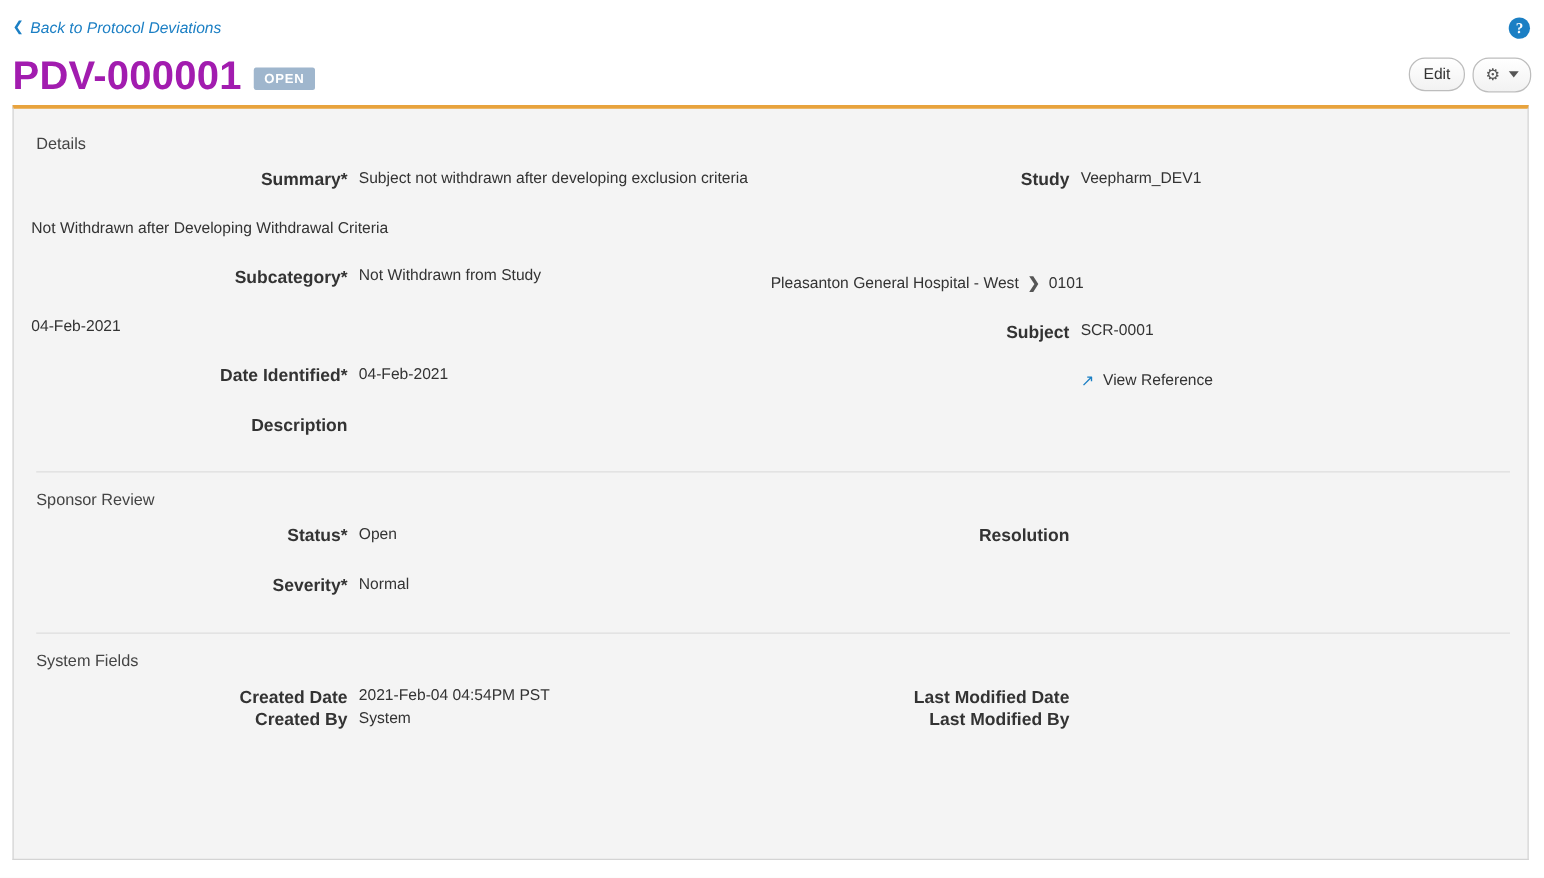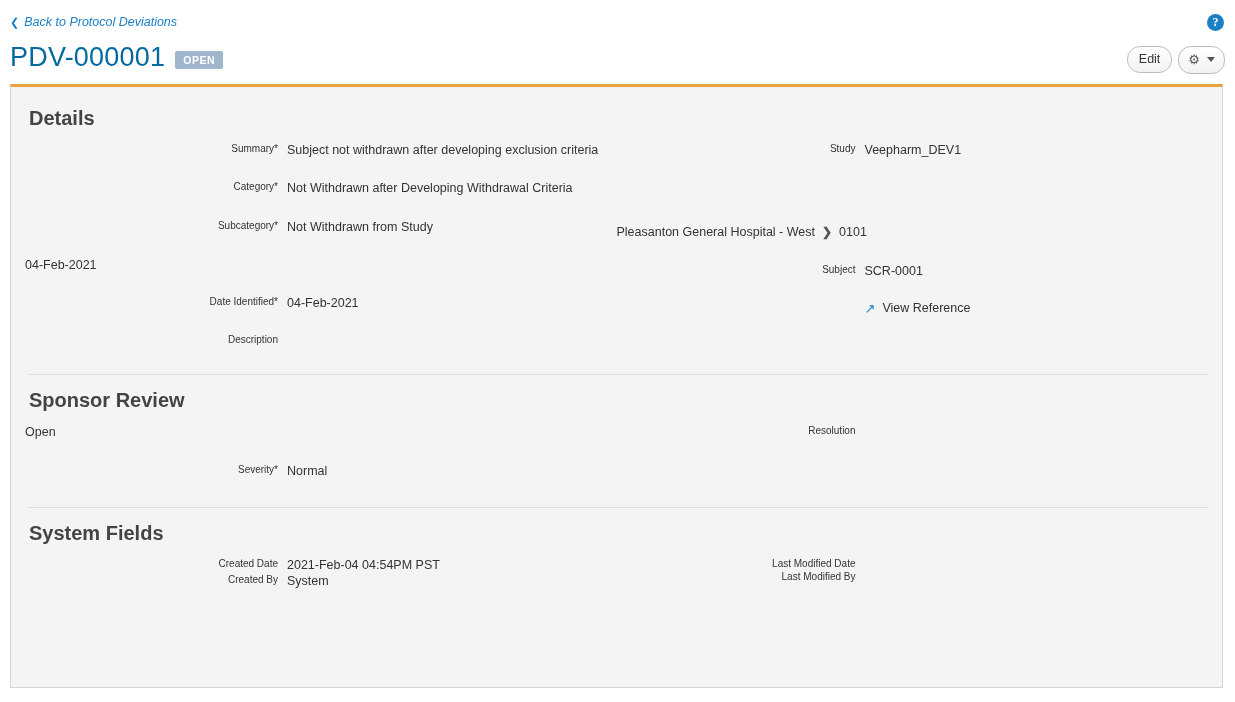--- a/index.html
+++ b/index.html
@@ -28,21 +28,21 @@
     background: #1b7fc4; color: #fff;
     font-size: 12px; font-weight: bold;
     display: flex; align-items: center; justify-content: center;
     cursor: pointer; font-family: "Liberation Serif", serif;
   }
 
   .title-row {
     position: absolute; left: 10px; top: 42px;
     display: flex; align-items: center; gap: 10px;
   }
-  .doc-title { font-size: 27px; color: #0369a1; font-weight: 400; letter-spacing: .2px; }
+  .doc-title { font-size: 32px; color: #a21caf; font-weight: 700; letter-spacing: .2px; }
   .status-badge {
     background: #9fb6cd; color: #ffffff;
     font-size: 10.5px; font-weight: bold; letter-spacing: .6px;
     padding: 3px 8px 3px 8px; border-radius: 2px;
     position: relative; top: 2px;
   }
 
   .actions { position: absolute; right: 10px; top: 46px; display: flex; gap: 6px; align-items: center; }
   .btn {
     border: 1px solid #bdbdbd; background: linear-gradient(#ffffff, #f2f2f2);
@@ -56,31 +56,31 @@
   
   .card {
     position: absolute; left: 10px; top: 84px;
     width: 1213px; height: 604px;
     border: 1px solid #d4d4d4; border-top: 3px solid #e8a33d;
     background: #f4f4f4;
   }
   .card-inner { padding: 10px 14px 0 14px; }
 
   .section-title {
-    font-size: 20px; color: #444; font-weight: 700;
+    font-size: 13px; color: #444; font-weight: 400;
     padding: 10px 0 12px 4px;
   }
   .hr { height: 1px; background: #dddddd; margin: 6px 0 0 4px; }
 
   .grid { display: flex; }
   .col { width: 50%; }
 
   .frow { display: flex; align-items: flex-start; margin-bottom: 22px; }
   .flabel {
-    font-size: 10px; font-weight: normal; color: #333;
+    font-size: 14px; font-weight: bold; color: #333;
     text-align: right; padding-right: 9px; line-height: 1.3;
   }
   .fvalue { font-size: 12.5px; color: #333; line-height: 1.3; }
   .col-left .flabel { width: 262px; }
   .col-right .flabel { width: 248px; }
 
   .site-val { display: flex; align-items: center; gap: 7px; margin-top: 44px; }
   .site-sep { color: #555; font-size: 12px; font-weight: bold; }
 
   .ref-row { display: flex; align-items: center; margin-bottom: 22px; }
@@ -125,21 +125,20 @@
     <div class="card-inner">
 
       <div class="section-title">Details</div>
       <div class="grid">
         <div class="col col-left">
           <div class="frow">
             <div class="flabel">Summary*</div>
             <div class="fvalue">Subject not withdrawn after developing exclusion criteria</div>
           </div>
           <div class="frow">
-            <div class="flabel">Category*</div>
             <div class="fvalue">Not Withdrawn after Developing Withdrawal Criteria</div>
           </div>
           <div class="frow">
             <div class="flabel">Subcategory*</div>
             <div class="fvalue">Not Withdrawn from Study</div>
           </div>
           <div class="frow">
             <div class="fvalue">04-Feb-2021</div>
           </div>
           <div class="frow">
@@ -176,20 +175,21 @@
           </div>
         </div>
       </div>
 
       <div class="hr"></div>
 
       <div class="section-title sec-gap-top">Sponsor Review</div>
       <div class="grid">
         <div class="col col-left">
           <div class="frow">
+            <div class="flabel">Status*</div>
             <div class="fvalue">Open</div>
           </div>
           <div class="frow">
             <div class="flabel">Severity*</div>
             <div class="fvalue">Normal</div>
           </div>
         </div>
         <div class="col col-right">
           <div class="frow">
             <div class="flabel">Resolution</div>

